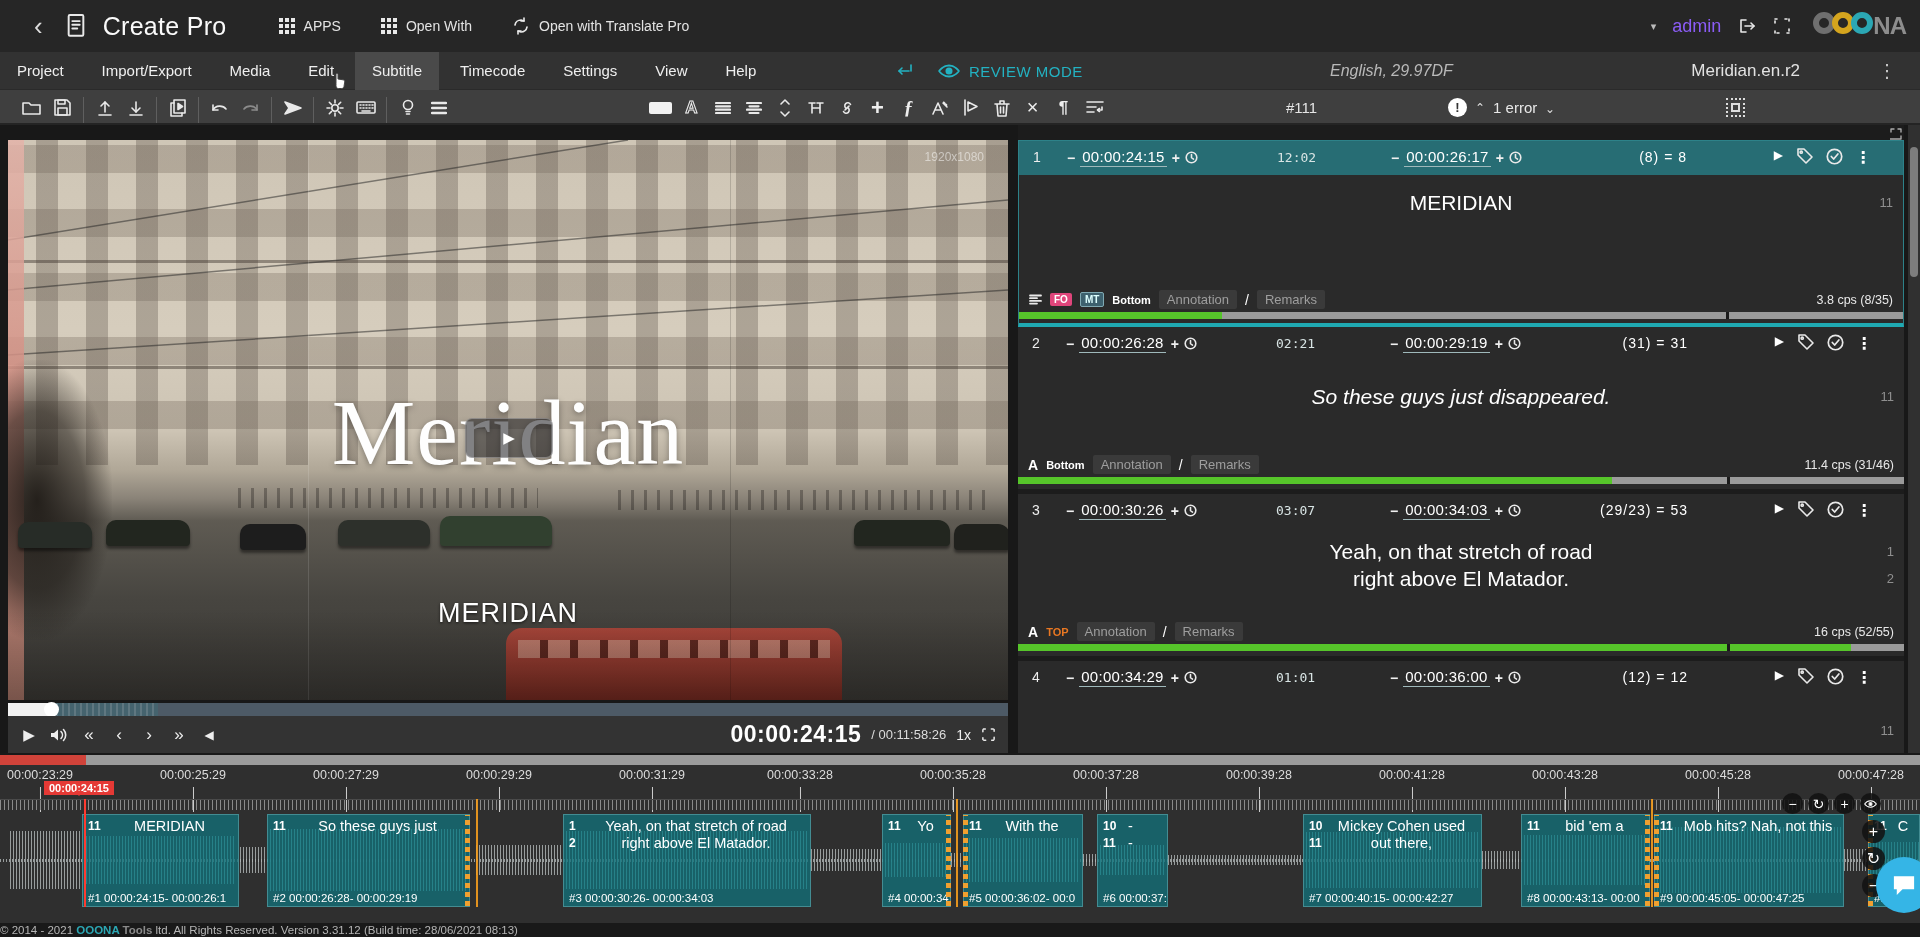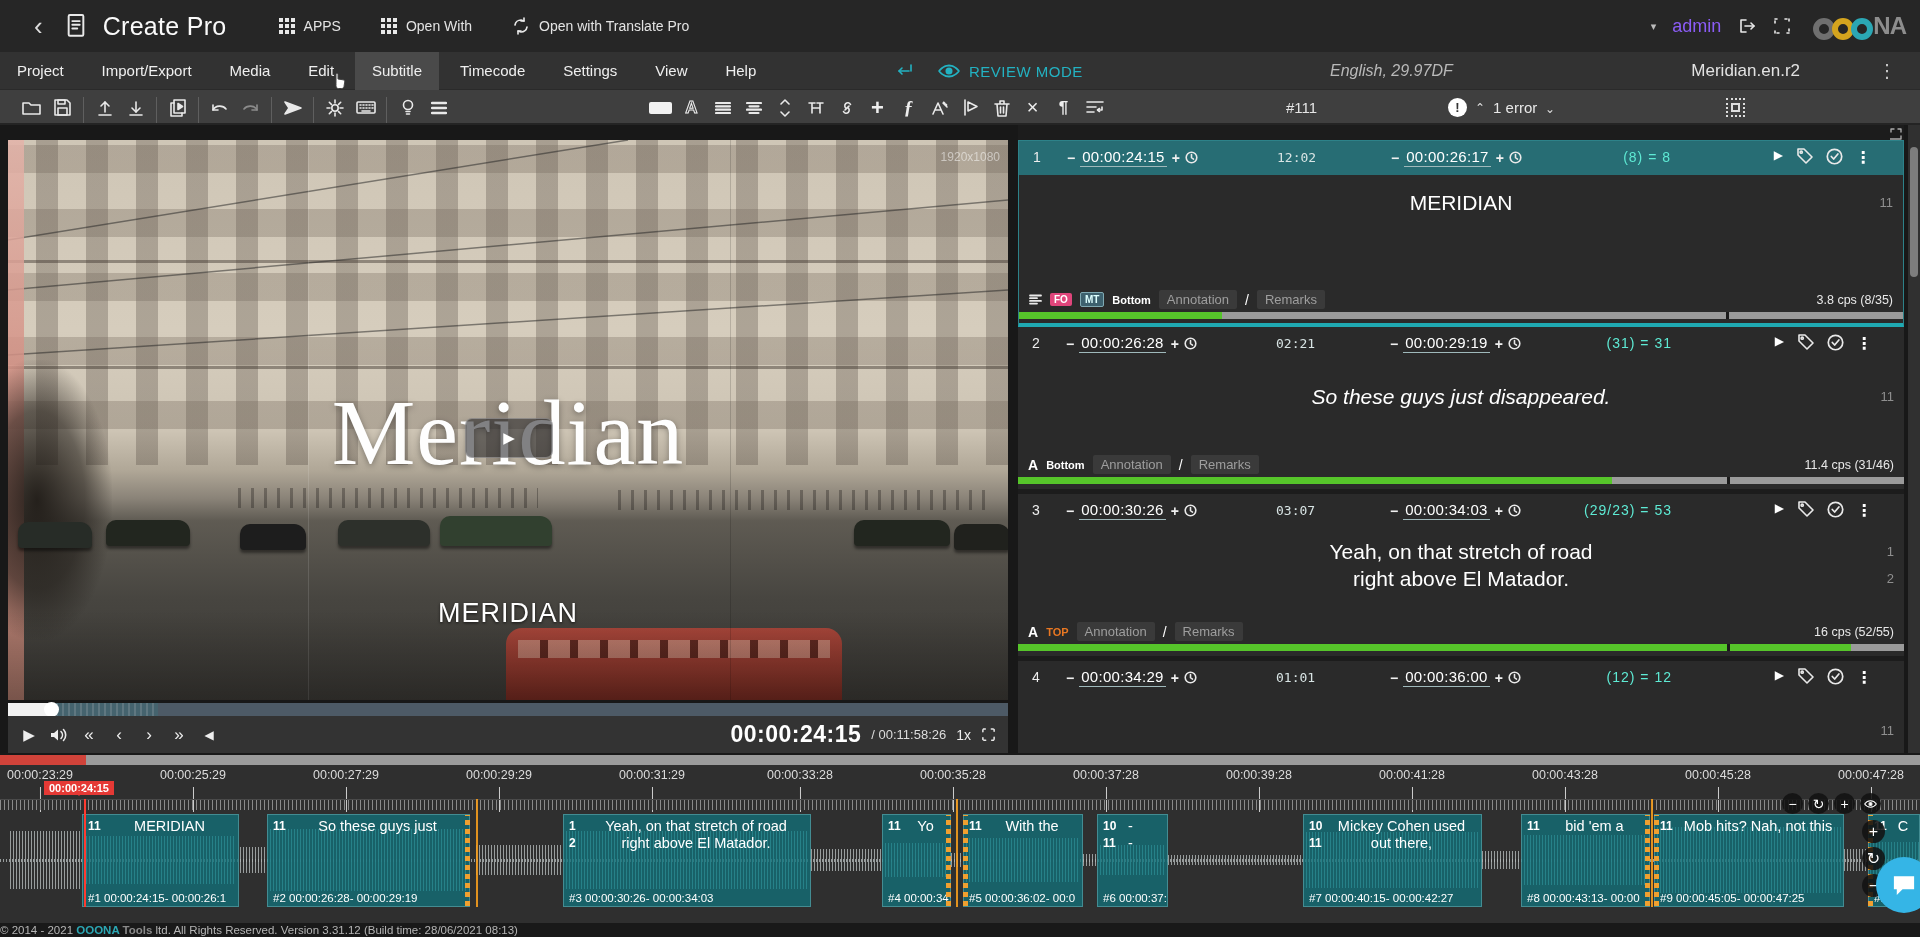--- a/index.html
+++ b/index.html
@@ -11,21 +11,21 @@
 
 
 #topbar{position:absolute;left:0;top:0;width:1920px;height:52px;background:#262626;display:flex;align-items:center;z-index:30}
 #topbar .back{font-size:26px;color:#ddd;margin-left:34px;line-height:1}
 #topbar .doc{margin-left:22px}
 #topbar .title{font-size:25px;color:#fafafa;margin-left:16px;letter-spacing:.3px}
 .tb-group{display:flex;align-items:center;gap:9px;font-size:14px;color:#e3e3e3}
 #topbar .right{position:absolute;right:0;top:0;height:52px;display:flex;align-items:center;gap:16px;padding-right:14px}
 #topbar .user{font-size:18px;color:#8b5cf6}
 .caret{font-size:11px;color:#bbb}
-.logo{display:flex;align-items:flex-end;margin-left:6px}
+.logo{display:flex;align-items:flex-start;margin-left:6px}
 .logo .ring{width:22px;height:22px;border-radius:50%;margin-right:-3px}
 .logo .na{font-size:24px;font-weight:bold;color:#8d8d8d;letter-spacing:-1px;margin-left:3px}
 
 
 #menubar{position:absolute;left:0;top:52px;width:1920px;height:38px;background:#323232;z-index:29;border-bottom:1px solid #2a2a2a}
 .menu-item{display:inline-block;padding:0 17px;line-height:38px;font-size:15px;color:#efefef;cursor:default}
 .menu-item.active{background:#4a4a4a}
 #review{position:absolute;left:938px;top:0;height:38px;display:flex;align-items:center;gap:9px;color:#23b2c2;font-size:15px;letter-spacing:.5px}
 #review svg{stroke:#23b2c2}
 #collapse-arrow{position:absolute;left:895px;top:10px}
@@ -56,21 +56,21 @@
 .pinkstrip{position:absolute;left:0;top:0;width:16px;height:100%;background:linear-gradient(180deg,#e4b3a9,#d28d81 45%,#b97f70);opacity:.85}
 .tree{position:absolute;left:-46px;top:220px;width:150px;height:280px;background:radial-gradient(ellipse at center,rgba(28,24,20,.92) 0%,rgba(28,24,20,.55) 45%,transparent 72%)}
 .car{position:absolute;height:26px;border-radius:10px 12px 4px 4px;background:#22261f;box-shadow:0 3px 3px rgba(0,0,0,.45)}
 .crowd{position:absolute;height:20px;background:repeating-linear-gradient(90deg,rgba(25,22,20,.55) 0 3px,transparent 3px 13px);opacity:.6}
 .trolley{position:absolute;left:498px;top:488px;width:336px;height:80px;border-radius:16px 16px 0 0;background:linear-gradient(180deg,#a8463a,#8d372c 55%,#6f271e)}
 .trolley .win{position:absolute;left:12px;right:12px;top:12px;height:18px;background:repeating-linear-gradient(90deg,rgba(235,224,203,.35) 0 22px,rgba(40,20,15,.55) 22px 30px)}
 .scratch{position:absolute;top:0;width:1px;height:100%;background:#fff;opacity:.12}
 #movie-title{position:absolute;left:0;top:238px;width:100%;text-align:center;font-family:"Liberation Serif","DejaVu Serif",serif;font-size:94px;color:#fefefe;text-shadow:0 2px 6px rgba(0,0,0,.35);letter-spacing:1px}
 #play-overlay{position:absolute;left:457px;top:278px;width:88px;height:40px;background:rgba(25,25,30,.55);border:1px solid rgba(255,255,255,.3);border-radius:7px;display:flex;align-items:center;justify-content:center;color:#fff;font-size:15px}
 #burn-sub{position:absolute;left:0;top:458px;width:100%;text-align:center;font-size:27px;color:#fff;text-shadow:0 1px 3px rgba(0,0,0,.7);letter-spacing:1px}
-#watermark{position:absolute;right:8px;top:10px;font-size:12px;color:rgba(255,255,255,.5)}
+#watermark{position:absolute;right:24px;top:10px;font-size:12px;color:rgba(255,255,255,.5)}
 .vignette{position:absolute;left:0;bottom:0;width:100%;height:90px;background:linear-gradient(transparent,rgba(0,0,0,.28))}
 #seekbar{position:absolute;left:0;top:578px;width:1000px;height:13px;background:#4d5a66}
 #seek-buffer{position:absolute;left:0;top:0;height:13px;width:150px;background:#3f6b75;opacity:.55;background-image:repeating-linear-gradient(90deg,rgba(255,255,255,.25) 0 2px,transparent 2px 6px)}
 #seek-fill{position:absolute;left:0;top:0;height:13px;width:42px;background:#f2f2f2}
 #seek-knob{position:absolute;left:36px;top:-1px;width:15px;height:15px;border-radius:50%;background:#fff}
 #vcontrols{position:absolute;left:0;top:591px;width:1000px;height:37px;background:#333;display:flex;align-items:center}
 #vcontrols .pbtn{width:30px;text-align:center;color:#eee;font-size:15px}
 #vc-right{position:absolute;right:12px;top:0;height:37px;display:flex;align-items:center;gap:10px}
 #tc-big{font-size:23px;font-weight:bold;color:#fff;letter-spacing:.5px}
 #tc-dur{font-size:13px;color:#ddd}
@@ -80,21 +80,21 @@
 #sublist{position:absolute;left:1018px;top:125px;width:886px;height:628px;overflow:hidden;background:#1c1c1c}
 .entry{position:absolute;left:0;width:886px;background:#2a2a2a}
 .entry .head{position:relative;height:34px;font-size:15px;color:#ddd}
 .entry.sel{border:1px solid #2d8289;border-bottom:4px solid #1fa9b2}
 .entry.sel .head{background:#276d74}
 .e-num{position:absolute;left:14px;top:8px;font-size:14px;color:#eee}
 .tcg{position:absolute;top:7px;display:flex;align-items:center;gap:5px}
 .tcg .pm{font-size:14px;font-weight:bold;color:#f0f0f0}
 .tcg .tc{font-size:15px;color:#fff;border-bottom:1px solid #9fb9bb;padding:0 2px 1px 2px;letter-spacing:.3px}
 .e-dur{position:absolute;left:258px;top:9px;font-family:"DejaVu Sans Mono",monospace;font-size:13px;color:#d8e4e4}
-.e-chars{position:absolute;right:232px;top:8px;font-size:14px;color:#5eead4;letter-spacing:1px}
+.e-chars{position:absolute;right:216px;top:8px;font-size:14px;color:#ffffff;letter-spacing:1px}
 .e-ic{position:absolute;top:7px;color:#fff}
 .body{position:relative;color:#fff}
 .subline{text-align:center;font-size:21px;line-height:27px}
 .subline.it{font-style:italic}
 .rows{position:absolute;right:10px;top:0;text-align:right;color:#8f8f8f;font-size:13px;line-height:27px}
 .foot{position:relative;height:25px;display:flex;align-items:center;gap:8px;padding:0 10px;font-size:12px}
 .badge{font-size:10px;font-weight:bold;padding:1px 4px;border-radius:2px}
 .badge.fo{background:#e0457b;color:#fff}
 .badge.mt{background:#3d616e;color:#dff;border:1px solid #7fa9b2}
 .poslab{font-size:11px;font-weight:bold;color:#fff}

